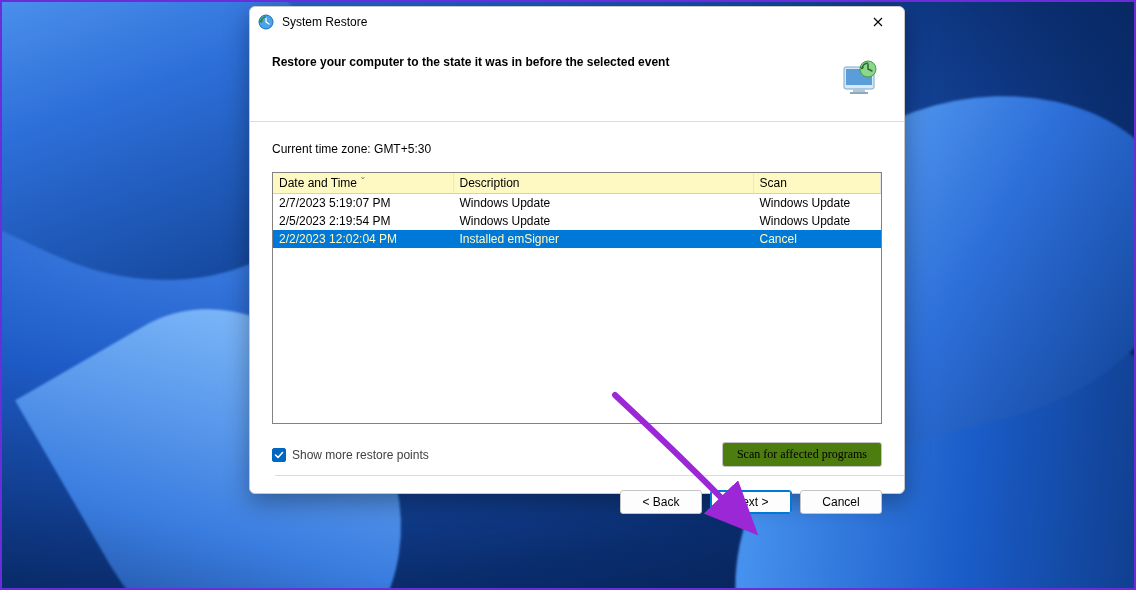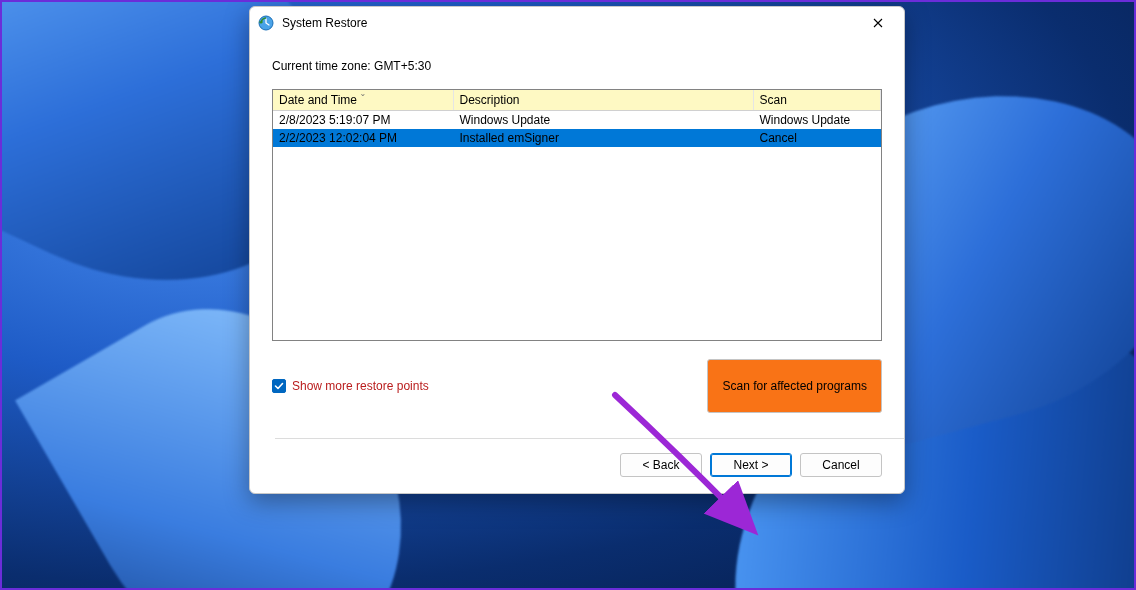--- a/index.html
+++ b/index.html
@@ -154,21 +154,21 @@
     tbody td {
       padding: 1px 6px;
       border-right: 1px solid transparent;
       white-space: nowrap;
     }
     
     tbody tr { height: 18px; }
     
     tbody tr.selected td {
       background: #0078d7;
-      color: #000000;
+      color: #fef9c3;
     }
     
     tbody tr.empty td { height: 18px; }
     
     .below-table {
       display: flex;
       align-items: center;
       margin-top: 18px;
     }
     
@@ -181,31 +181,31 @@
     
     .checkbox {
       width: 14px; height: 14px;
       border: 1px solid #0067c0;
       border-radius: 2px;
       background: #0067c0;
       display: flex; align-items: center; justify-content: center;
     }
     .checkbox svg { width: 10px; height: 10px; }
     
-    .check-label { font-size: 12px; color: #b91c1c; }
+    .check-label { font-size: 12px; color: #404040; }
     
     .scan-btn {
       margin-left: auto;
-      padding: 19px 14px;
-      font-size: 12px;
-      background: #f97316;
+      padding: 4px 14px;
+      font-size: 12px;
+      background: #4d7c0f;
       border: 1px solid #c4c4c4;
       border-radius: 3px;
       cursor: pointer;
-      font-family: Liberation Sans, sans-serif;
+      font-family: Liberation Serif, serif;
     }
     
     .footer {
       border-top: 1px solid #dcdcdc;
       padding: 14px 22px 16px;
       display: flex;
       justify-content: flex-end;
       gap: 8px;
       margin-left: 25px;
     }
@@ -249,39 +249,59 @@
       </svg>
     </span>
     <span class="title-text">System Restore</span>
     <button class="close-btn">
       <svg width="10" height="10" viewBox="0 0 10 10">
         <path d="M1 1 L9 9 M9 1 L1 9" stroke="currentColor" stroke-width="1.1"></path>
       </svg>
     </button>
   </div>
 
+  <div class="header-section">
+    <div class="header-title">Restore your computer to the state it was in before the selected event</div>
+    <div class="header-icon">
+      <svg viewBox="0 0 44 44">
+        <rect x="6" y="12" width="30" height="22" rx="2" fill="#d8e8f5" stroke="#7aa8c8" stroke-width="1"></rect>
+        <rect x="8" y="14" width="26" height="16" fill="#5a9dd8"></rect>
+        <rect x="15" y="34" width="12" height="3" fill="#b0c8d8"></rect>
+        <rect x="12" y="37" width="18" height="2" fill="#90a8b8"></rect>
+        <circle cx="30" cy="14" r="8" fill="#8dd68d" stroke="#4a9a4a" stroke-width="1"></circle>
+        <path d="M30 9 L30 14 L34 16" stroke="#2a6a2a" stroke-width="1.5" fill="none" stroke-linecap="round"></path>
+        <path d="M24 14 A6 6 0 0 1 30 8" stroke="#2a6a2a" stroke-width="1.5" fill="none"></path>
+        <path d="M24 14 L22.5 12 M24 14 L25.5 12" stroke="#2a6a2a" stroke-width="1.2"></path>
+      </svg>
+    </div>
+  </div>
 
   <div class="body-section">
     <div class="tz-label">Current time zone: GMT+5:30</div>
 
     <div class="table-container">
       <table>
         <thead>
           <tr>
             <th class="col-date">
               <span>Date and Time</span>
               <span class="sort-arrow">⌄</span>
             </th>
             <th class="col-desc">Description</th>
             <th class="col-type">Scan</th>
           </tr>
         </thead>
         <tbody id="table-body">
             <tr>
-              <td>2/8/2023 5:19:07 PM</td>
+              <td>2/7/2023 5:19:07 PM</td>
+              <td>Windows Update</td>
+              <td>Windows Update</td>
+            </tr>
+            <tr>
+              <td>2/5/2023 2:19:54 PM</td>
               <td>Windows Update</td>
               <td>Windows Update</td>
             </tr>
             <tr class="selected">
               <td>2/2/2023 12:02:04 PM</td>
               <td>Installed emSigner</td>
               <td>Cancel</td>
             </tr>
             <tr class="empty">
               <td></td>

